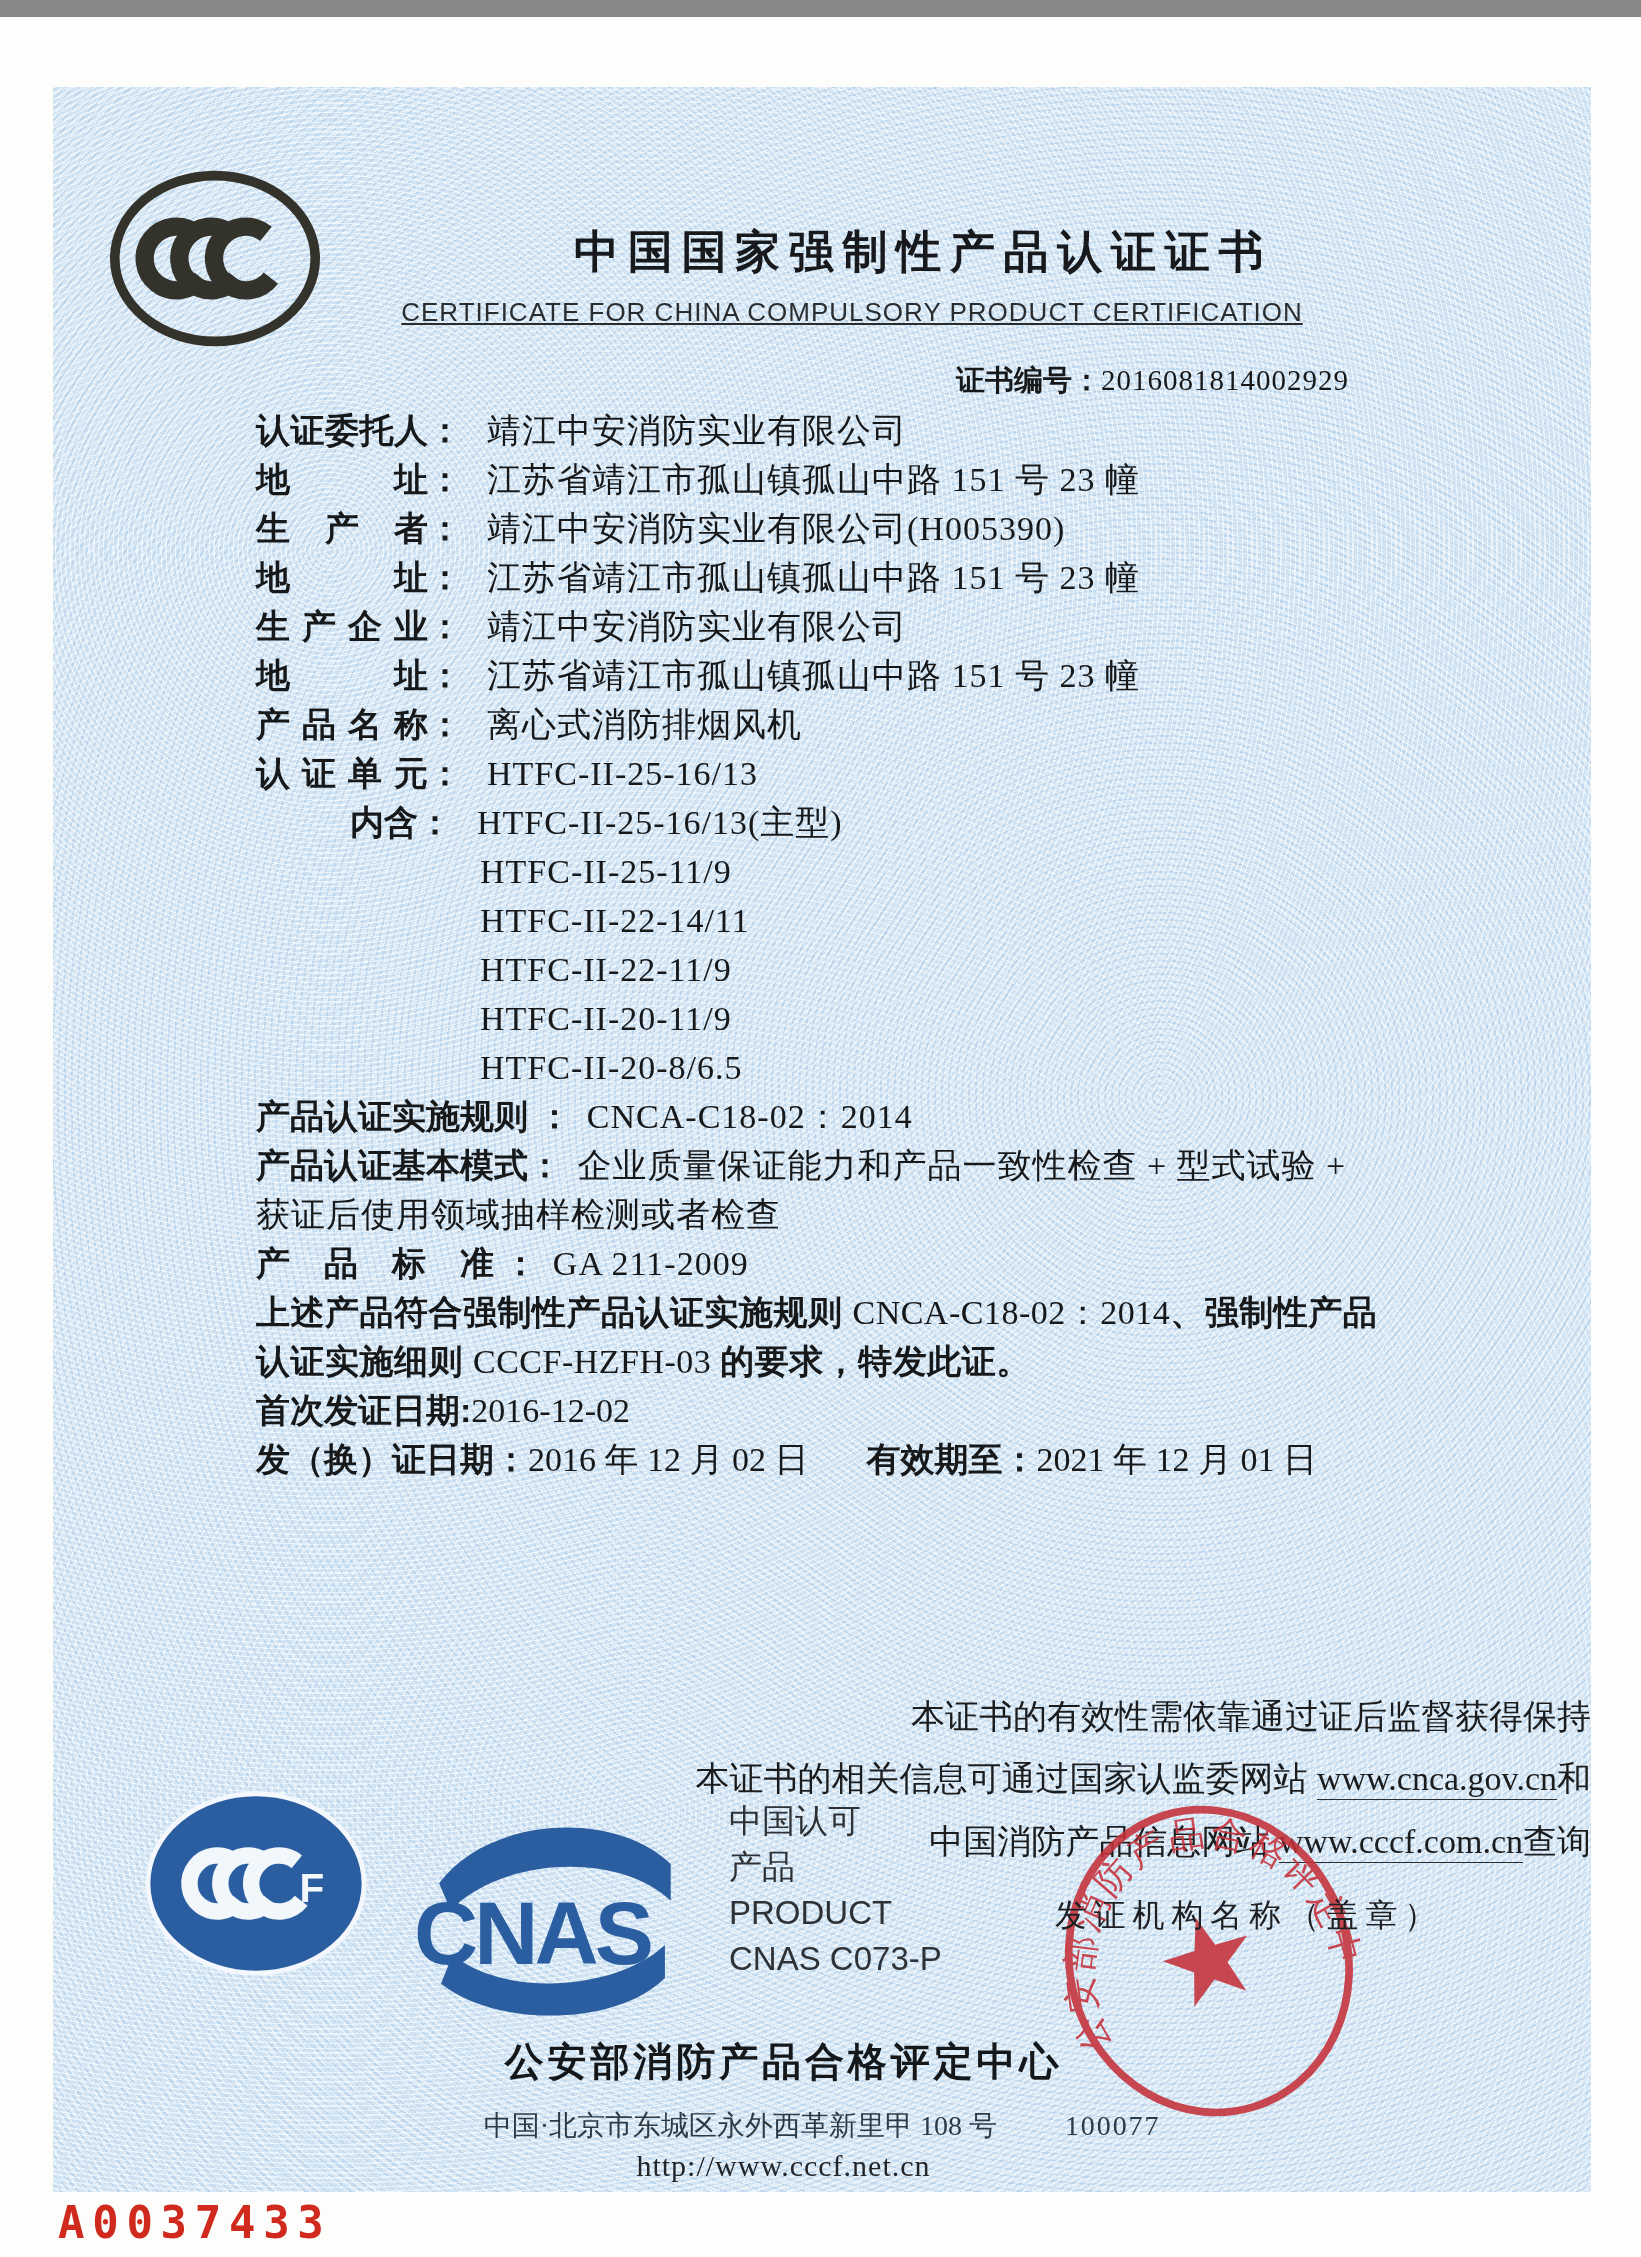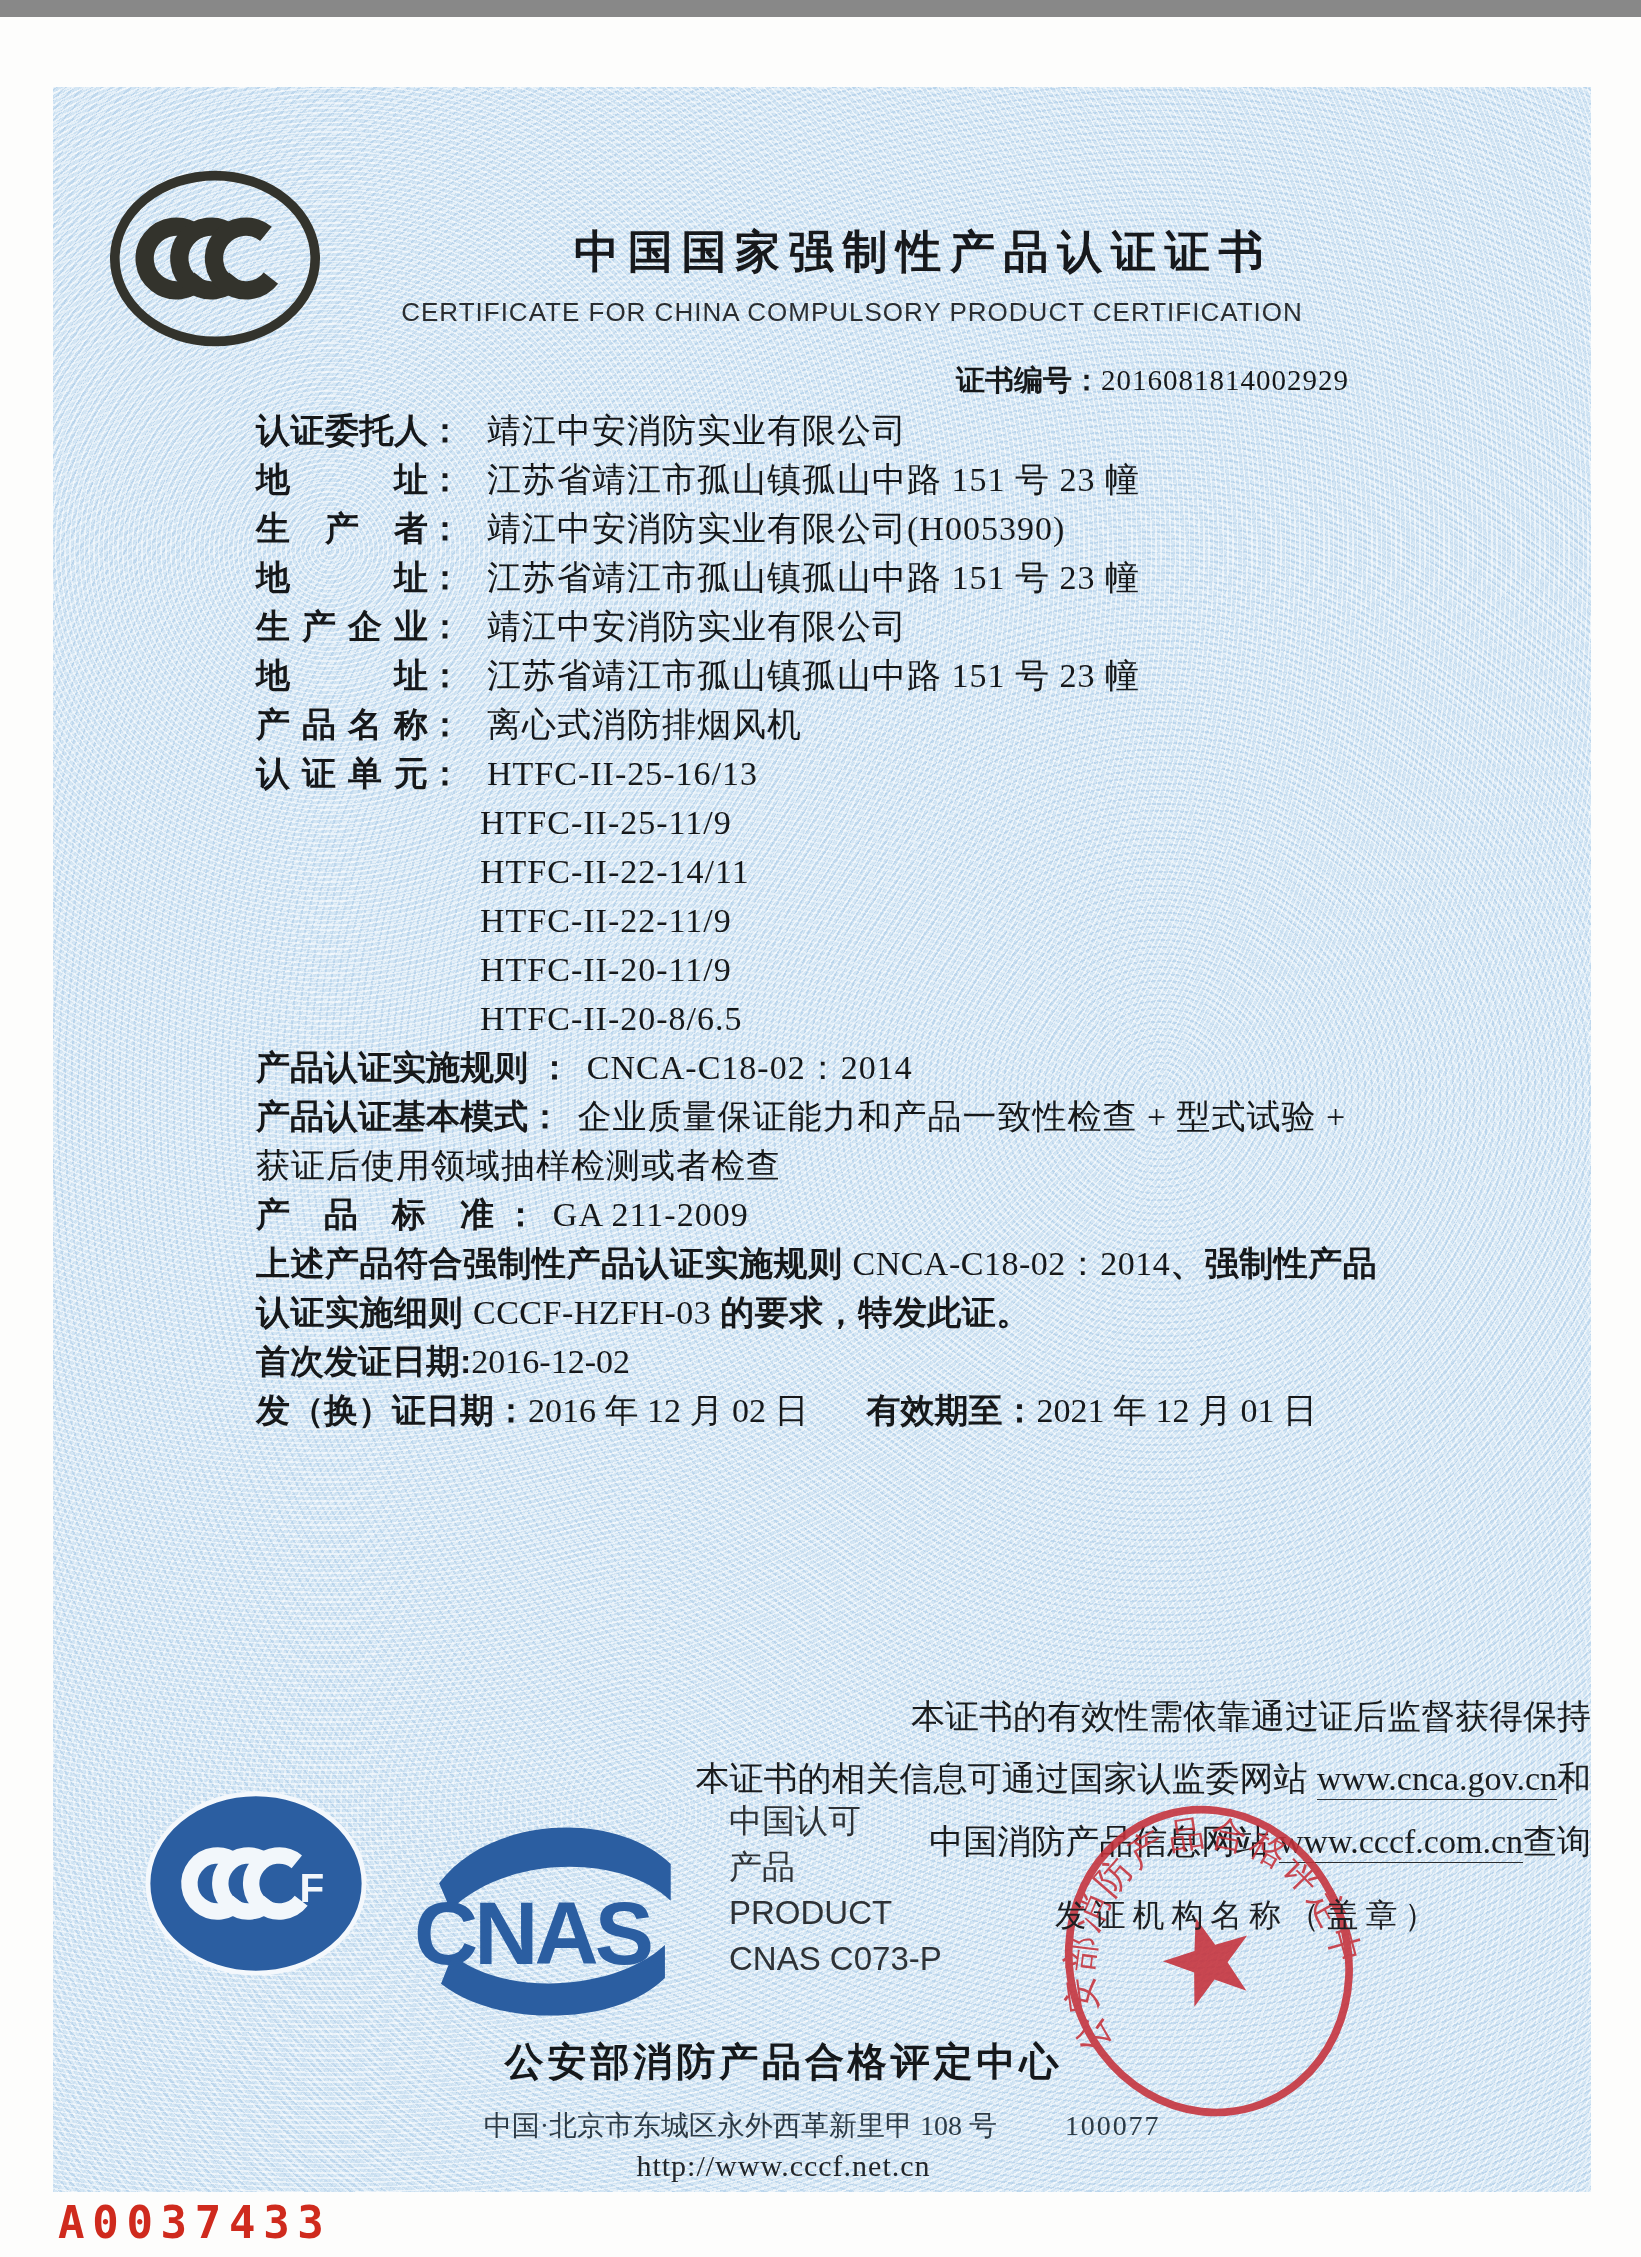--- a/index.html
+++ b/index.html
@@ -11,21 +11,21 @@
           repeating-radial-gradient(circle at 18% 22%, rgba(255,255,255,0.55) 0 1.4px, rgba(255,255,255,0) 1.4px 4.8px),
           repeating-radial-gradient(circle at 72% 48%, rgba(140,182,221,0.30) 0 1.9px, rgba(255,255,255,0) 1.9px 6.8px),
           repeating-radial-gradient(circle at 38% 82%, rgba(255,255,255,0.40) 0 1.9px, rgba(255,255,255,0) 1.9px 5.8px),
           repeating-linear-gradient(115deg, rgba(166,200,229,0.22) 0 1px, rgba(255,255,255,0) 1px 3.9px);}
   .serif{font-family:"Liberation Serif","DejaVu Serif",serif;}
   .b{font-weight:bold;}
 
   .ccc-mark{position:absolute;left:50px;top:79px;}
   .title{position:absolute;left:521px;top:135px;font-size:45px;font-weight:bold;letter-spacing:8.7px;color:#17191c;}
   .subtitle{position:absolute;left:0;top:210px;width:1538px;text-align:center;font-size:26px;
-            letter-spacing:1px;color:#2a2d30;padding-left:60px;box-sizing:border-box;}
+            letter-spacing:1px;color:#2a2d30;padding-left:60px;box-sizing:border-box;text-decoration:underline;}
   .certno{position:absolute;left:903px;top:274px;font-size:29px;}
   .certno .lbl{font-weight:bold;}
   .certno .num{font-family:"Liberation Serif",serif;letter-spacing:1px;}
 
   .body{position:absolute;left:203px;top:319px;width:1188px;font-size:34px;line-height:49px;}
   .frow{white-space:nowrap;}
   .flabel{display:inline-block;width:172px;font-weight:bold;text-align:justify;text-align-last:justify;vertical-align:top;}
   .fcolon{font-weight:bold;margin-right:25px;}
   .fvalue{letter-spacing:1px;}
   .ilabel{display:inline-block;width:162px;font-weight:bold;text-align:right;vertical-align:top;}
@@ -97,20 +97,23 @@
       <div class="frow">
         <span class="flabel">地址</span><span class="fcolon">：</span><span class="fvalue serif">江苏省靖江市孤山镇孤山中路 151 号 23 幢</span>
       </div>
       <div class="frow">
         <span class="flabel">产品名称</span><span class="fcolon">：</span><span class="fvalue serif">离心式消防排烟风机</span>
       </div>
       <div class="frow">
         <span class="flabel">认证单元</span><span class="fcolon">：</span><span class="fvalue serif">HTFC-II-25-16/13</span>
       </div>
 
+      <div class="frow">
+        <span class="ilabel">内含</span><span class="fcolon">：</span><span class="fvalue serif">HTFC-II-25-16/13(主型)</span>
+      </div>
       <div class="frow item-indent"><span class="fvalue serif">HTFC-II-25-11/9</span></div>
       <div class="frow item-indent"><span class="fvalue serif">HTFC-II-22-14/11</span></div>
       <div class="frow item-indent"><span class="fvalue serif">HTFC-II-22-11/9</span></div>
       <div class="frow item-indent"><span class="fvalue serif">HTFC-II-20-11/9</span></div>
       <div class="frow item-indent"><span class="fvalue serif">HTFC-II-20-8/6.5</span></div>
 
       <div class="frow">
         <span class="rlabel">产品认证实施规则 ：</span><span class="rvalue serif">CNCA-C18-02：2014</span>
       </div>
       <div class="frow">

